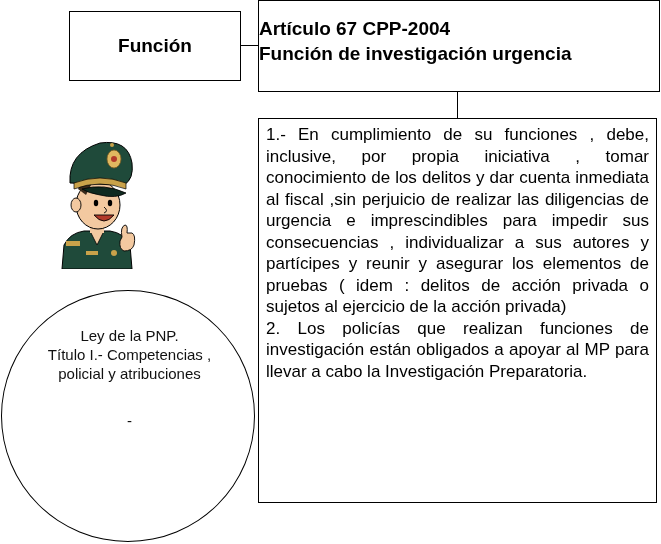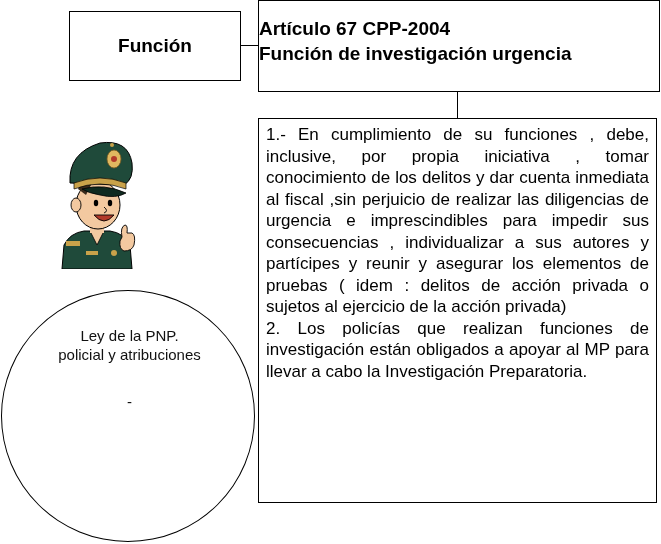--- a/index.html
+++ b/index.html
@@ -75,16 +75,17 @@
   <path d="M26 56 Q48 50 70 60 Q60 66 44 62 Q32 60 26 56 Z" fill="#0f2a20" stroke="#000" stroke-width="0.8"></path>
 
   <ellipse cx="58" cy="26" rx="7" ry="9" fill="#e0b860" stroke="#7a5a20" stroke-width="0.8"></ellipse>
   <circle cx="58" cy="26" r="3" fill="#b23a2a"></circle>
   <circle cx="56" cy="12" r="2" fill="#c9a24a"></circle>
 </svg>
 
 <div id="circle">
   <div id="circle-text">
     <div class="c">Ley de la PNP.</div>
+    <div class="c">Título I.- Competencias ,</div>
     <div class="c">policial y atribuciones</div>
     <div id="circle-dash">-</div>
   </div>
 </div>
 
 </body></html>

